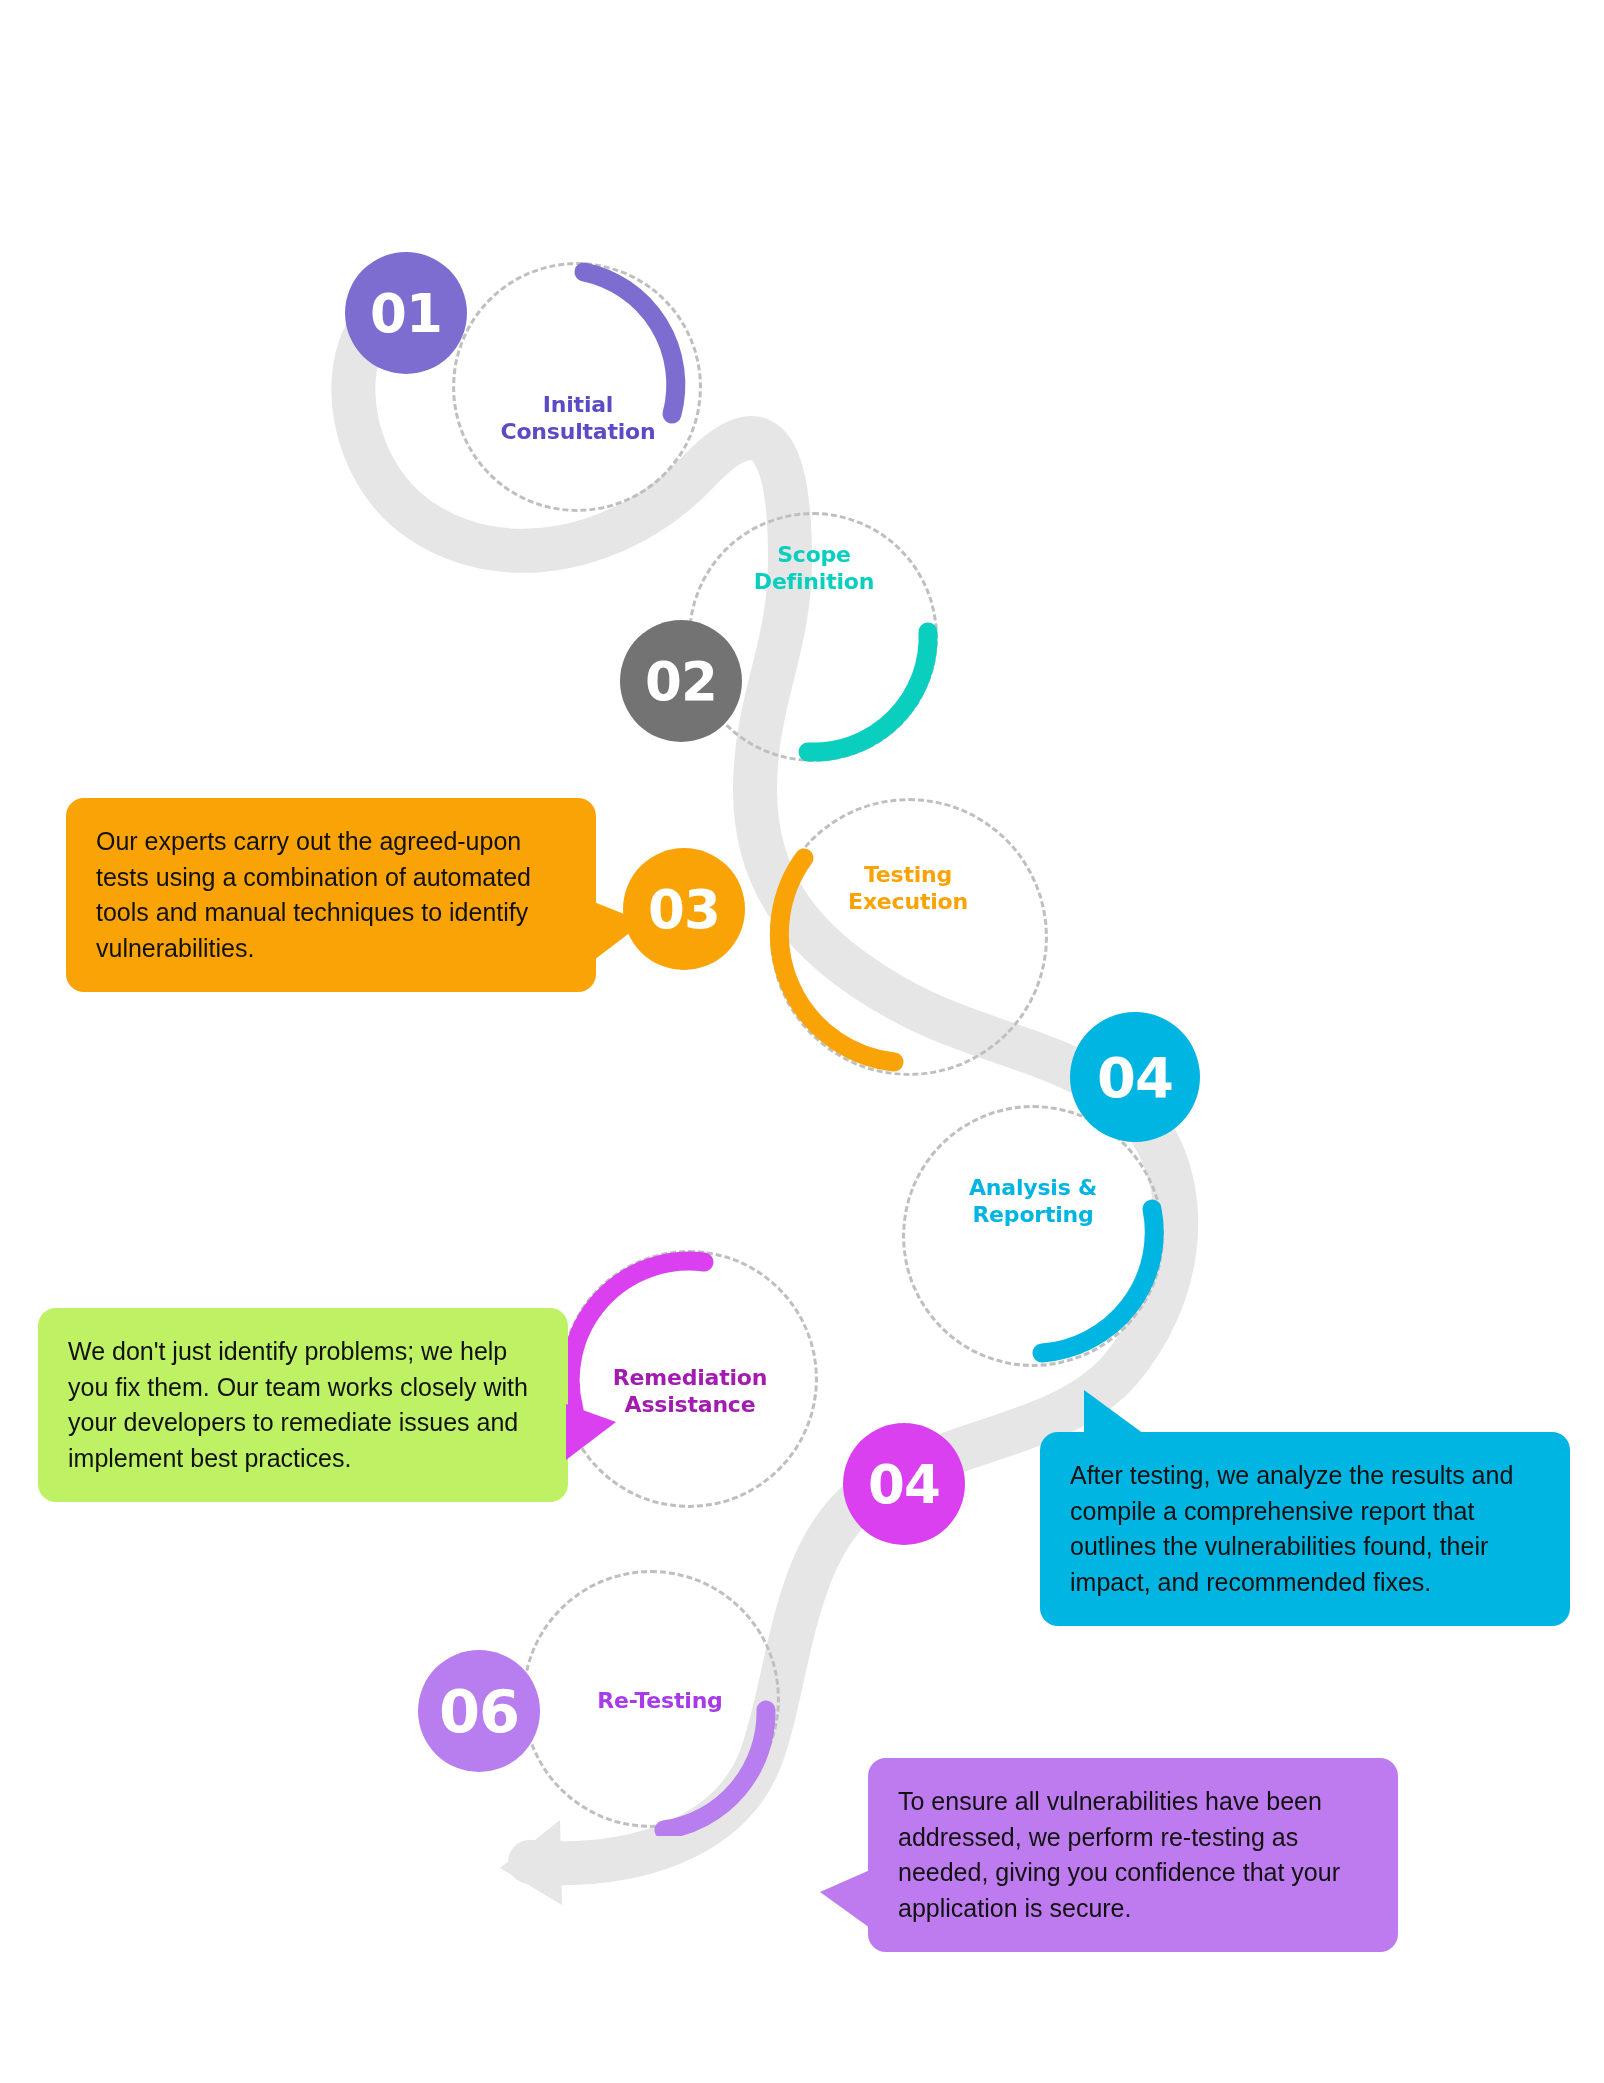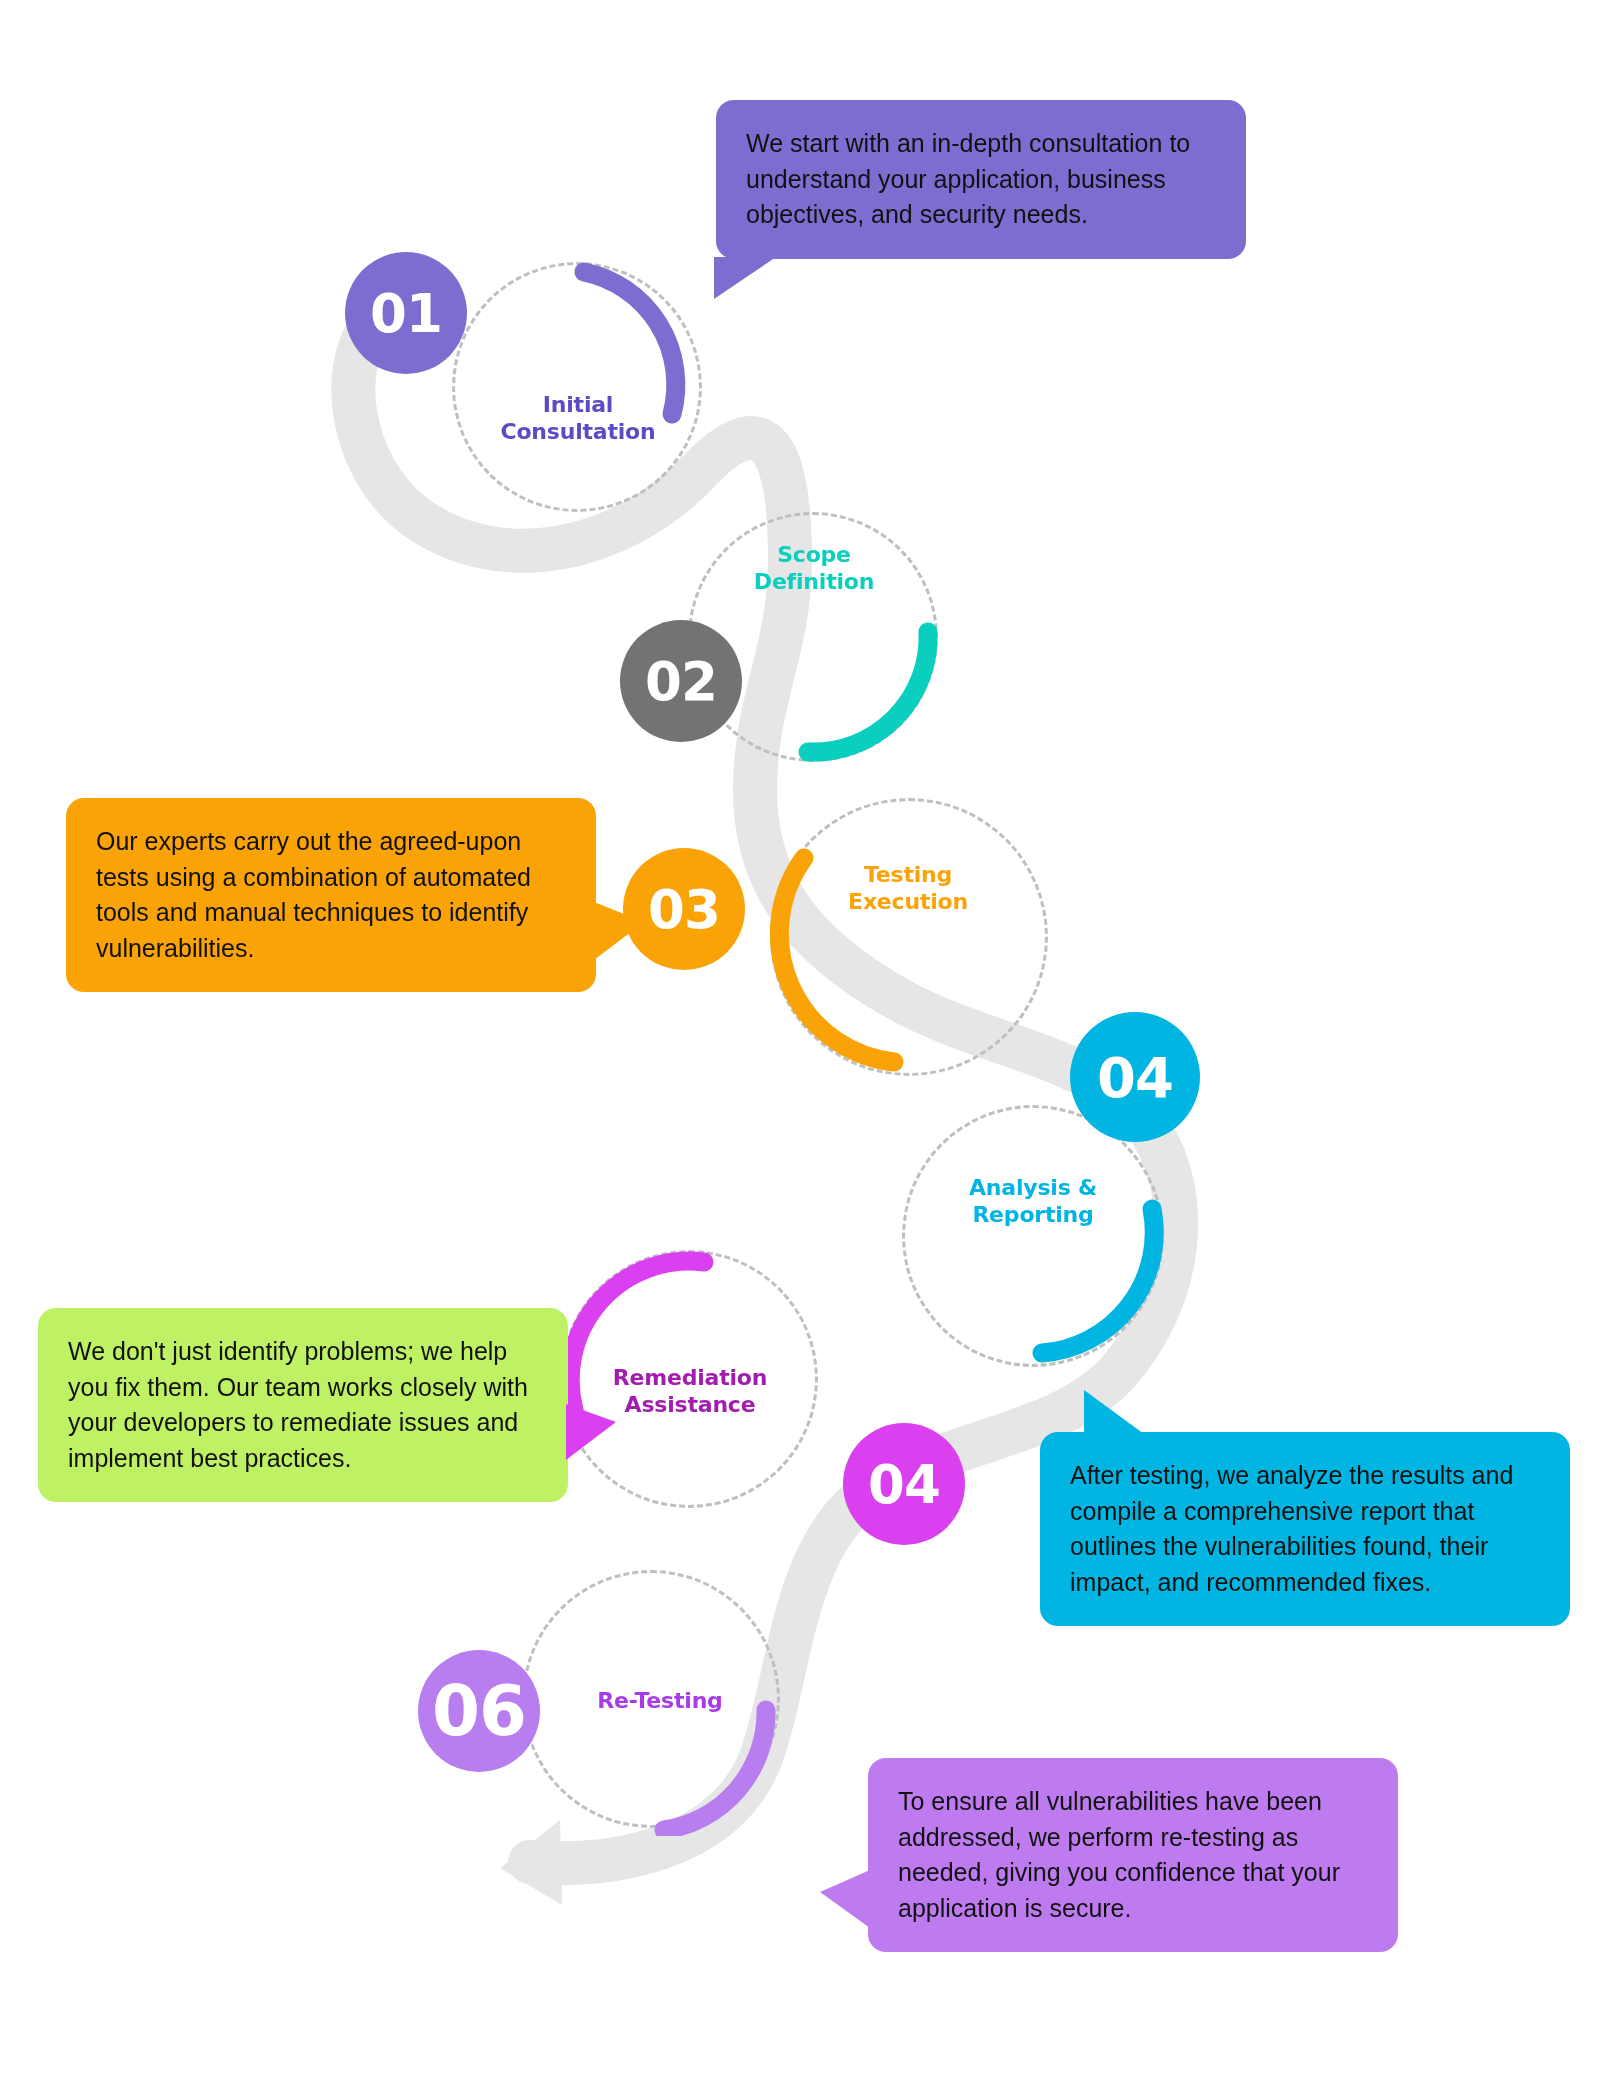--- a/index.html
+++ b/index.html
@@ -101,24 +101,20 @@
 
   <div class="step-ring" style="left:452px; top:262px; width:250px; height:250px;"></div>
   <svg class="arc-svg" style="left:444px; top:254px; width:266px; height:266px;" viewBox="0 0 266 266">
     <path d="M 140 18 A 115 115 0 0 1 228 160" fill="none" stroke="#7D6DD0" stroke-width="19" stroke-linecap="round"></path>
   </svg>
   <div class="badge" style="left:345px; top:252px; width:122px; height:122px; background:#7D6DD0; font-size:53px;">01</div>
   <div class="step-title" style="left:442px; top:392px; width:272px; color:#5B4BC4;">
     <div>Initial</div>
     <div>Consultation</div>
   </div>
-  <div class="callout" style="left:716px; top:100px; width:530px; background:#7D6DD0;">
-    <p>We start with an in-depth consultation to understand your application, business objectives, and security needs.</p>
-    <div class="tail" style="left:-2px; bottom:-40px; border-top:42px solid #7D6DD0; border-right:62px solid transparent;"></div>
-  </div>
 
   <div class="step-ring" style="left:688px; top:512px; width:250px; height:250px;"></div>
   <svg class="arc-svg" style="left:680px; top:504px; width:266px; height:266px;" viewBox="0 0 266 266">
     <path d="M 248 128 A 115 115 0 0 1 128 248" fill="none" stroke="#0ACFBF" stroke-width="19" stroke-linecap="round"></path>
   </svg>
   <div class="badge" style="left:620px; top:620px; width:122px; height:122px; background:#737373; font-size:53px;">02</div>
   <div class="step-title" style="left:678px; top:542px; width:272px; color:#0ACFBF;">
     <div>Scope</div>
     <div>Definition</div>
   </div>
@@ -162,21 +158,21 @@
   </div>
   <div class="callout" style="left:38px; top:1308px; width:530px; background:#bef264;">
     <p>We don't just identify problems; we help you fix them. Our team works closely with your developers to remediate issues and implement best practices.</p>
     <div class="tail" style="right:-48px; bottom:42px; border-left:50px solid #DA40F0; border-top:18px solid transparent; border-bottom:38px solid transparent;"></div>
   </div>
 
   <div class="step-ring" style="left:522px; top:1570px; width:258px; height:258px;"></div>
   <svg class="arc-svg" style="left:514px; top:1562px; width:274px; height:274px;" viewBox="0 0 274 274">
     <path d="M 252 148 A 119 119 0 0 1 150 268" fill="none" stroke="#B87DEE" stroke-width="19" stroke-linecap="round"></path>
   </svg>
-  <div class="badge" style="left:418px; top:1650px; width:122px; height:122px; background:#B87DEE; font-size:69px;">06</div>
+  <div class="badge" style="left:418px; top:1650px; width:122px; height:122px; background:#B87DEE; font-size:59px;">06</div>
   <div class="step-title" style="left:525px; top:1688px; width:270px; color:#A83AE8;">
     <div>Re-Testing</div>
     <div></div>
   </div>
   <div class="callout" style="left:868px; top:1758px; width:530px; background:#BE7BF0;">
     <p>To ensure all vulnerabilities have been addressed, we perform re-testing as needed, giving you confidence that your application is secure.</p>
     <div class="tail" style="left:-48px; top:112px; border-right:50px solid #BE7BF0; border-top:22px solid transparent; border-bottom:36px solid transparent;"></div>
   </div>
 
 </div>

